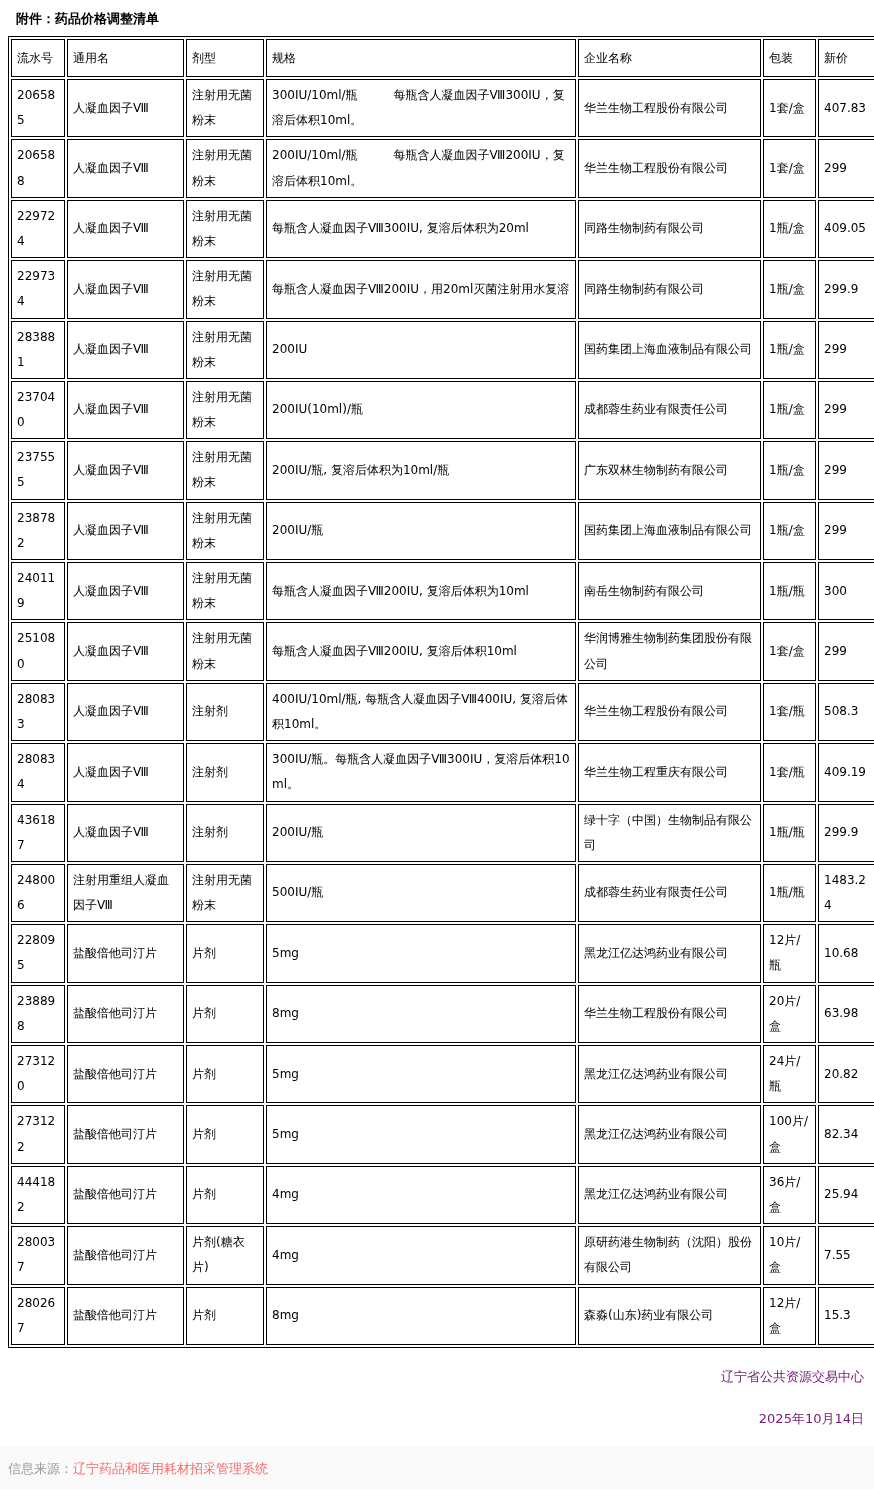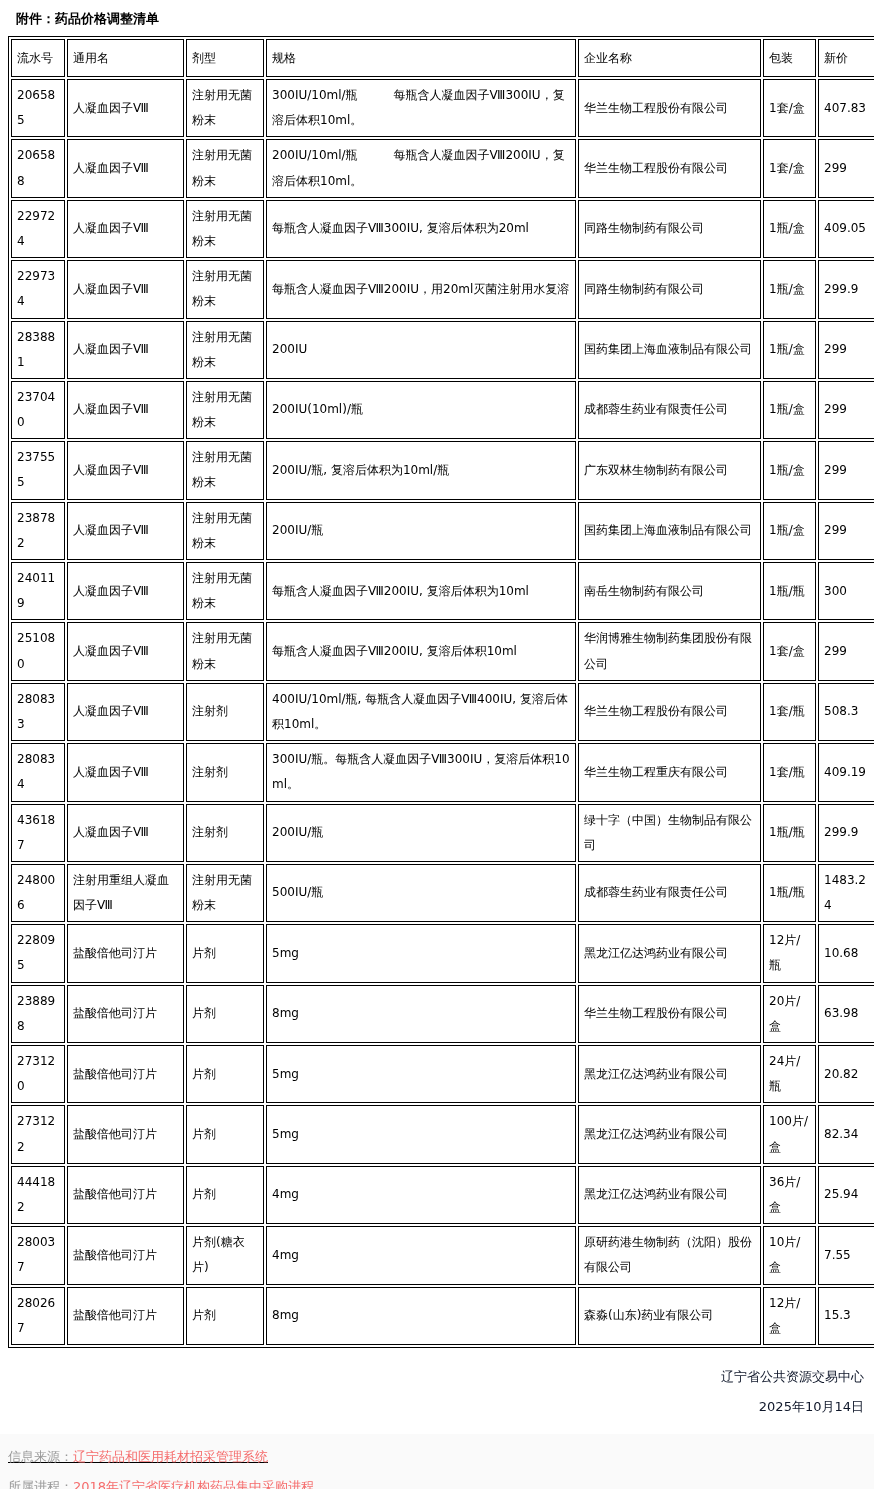--- a/index.html
+++ b/index.html
@@ -49,29 +49,30 @@
   col.c-company  { width: 183px; }
   col.c-pack     { width: 53px; }
   col.c-price    { width: 61px; }
 
   .sig-block { margin-top: 14px; }
   .sig-line {
     text-align: right;
     padding-right: 10px;
     font-size: 13px;
     line-height: 30px;
-    color: #0f172a;
+    color: #701a75;
+    margin-top: 12px;
   }
 
   .meta-footer {
     margin-top: 12px;
     background: #fafafa;
     padding: 8px 0 14px 8px;
   }
-  .meta-row { font-size: 13px; line-height: 30px; text-decoration: underline; }
+  .meta-row { font-size: 13px; line-height: 30px; }
   .meta-label { color: #999999; }
   .meta-link { color: #f56c6c; text-decoration: none; cursor: pointer; }
 </style>
 </head>
 <body>
 
 <div class="page">
 
   <div class="doc-title">附件：药品价格调整清单</div>
 

